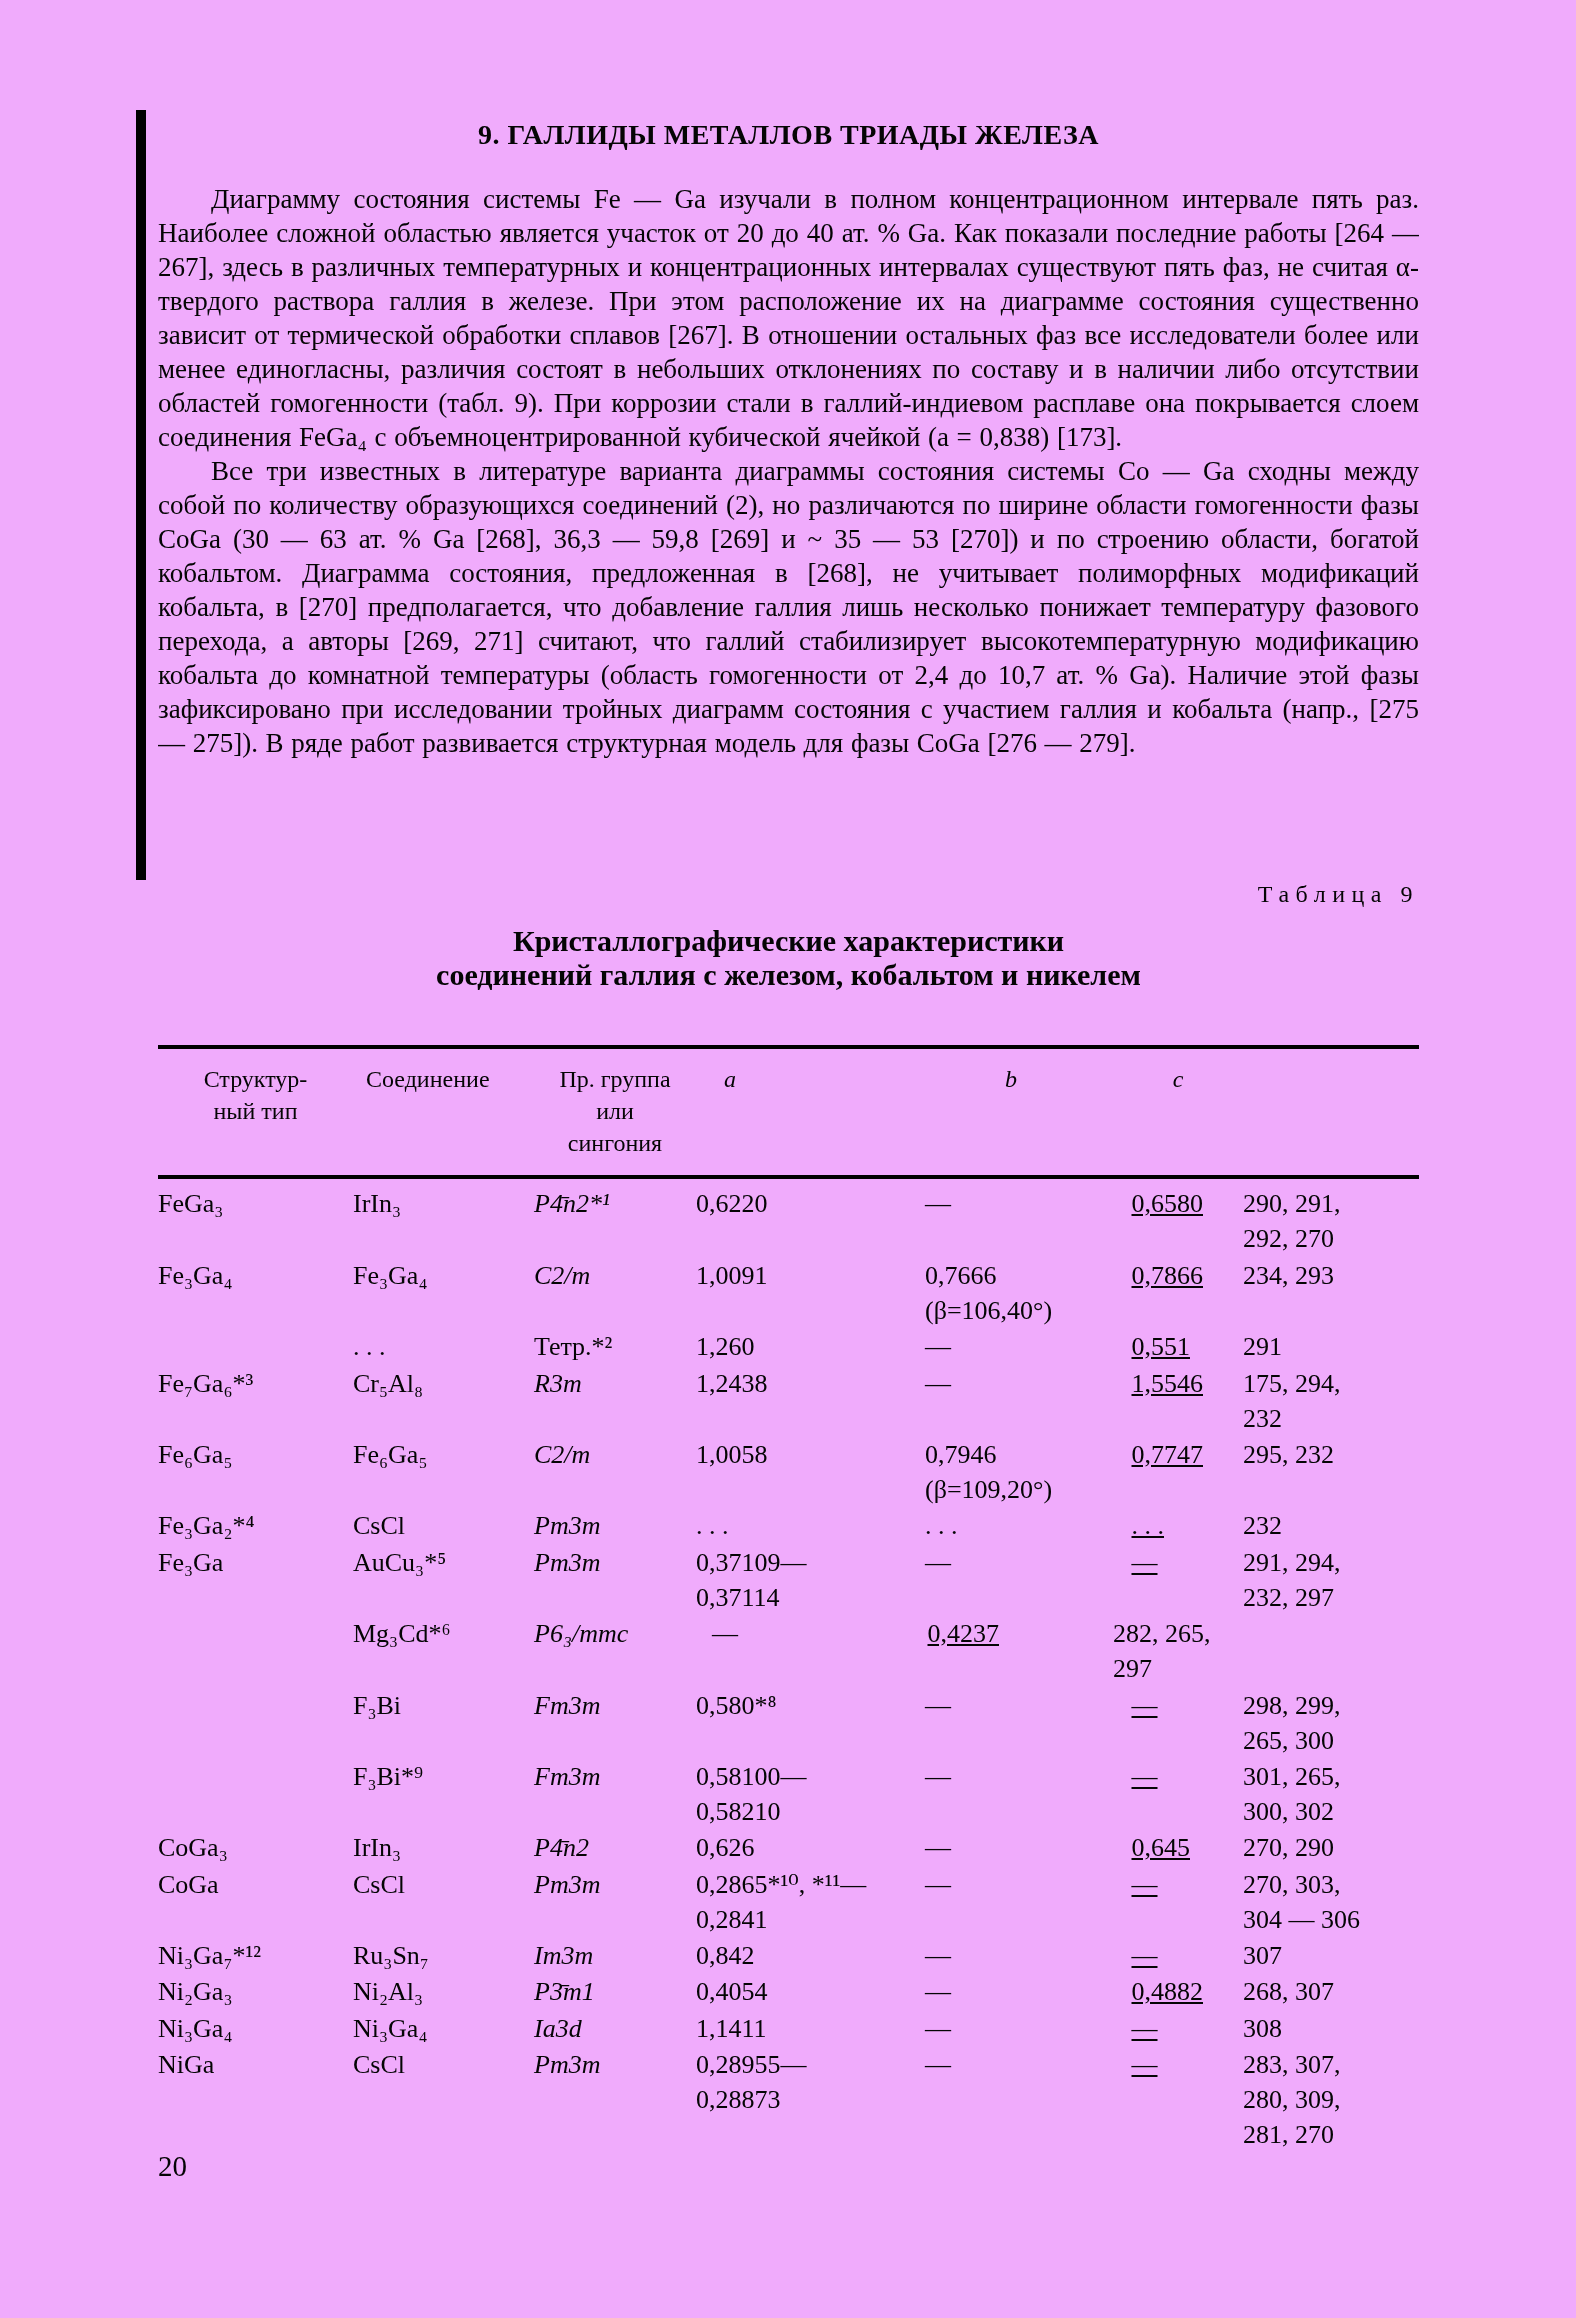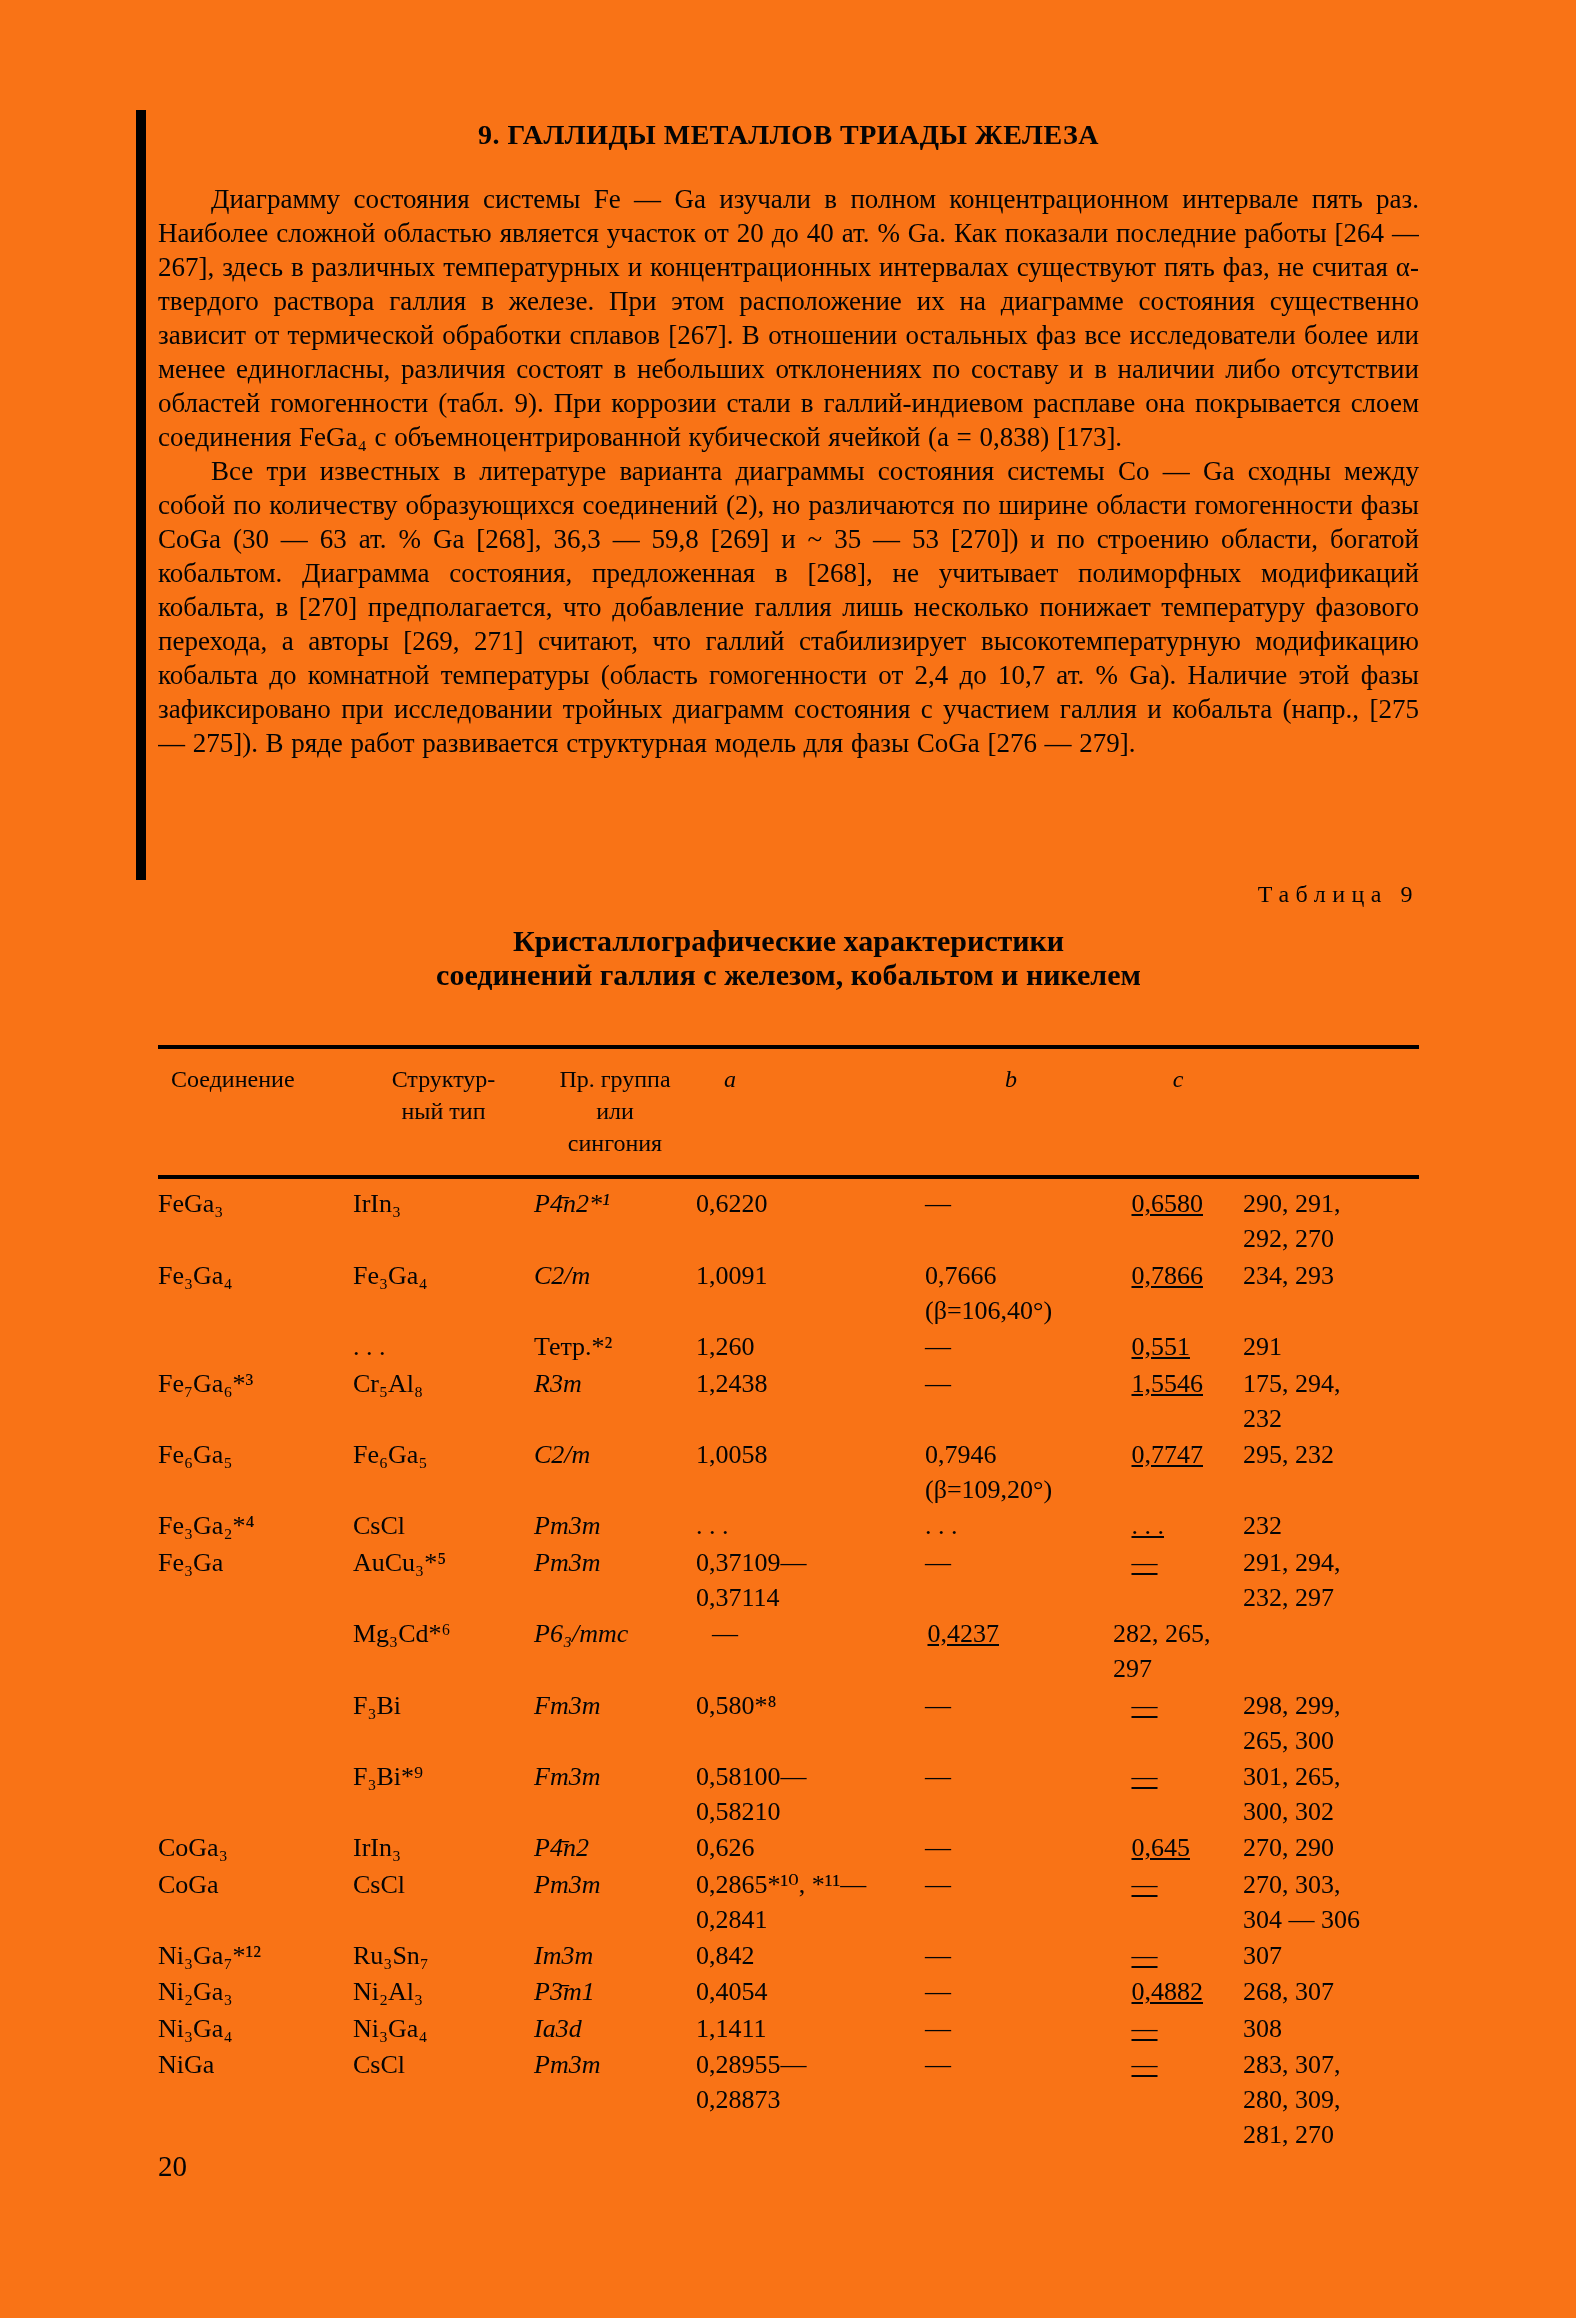--- a/index.html
+++ b/index.html
@@ -1,19 +1,19 @@
 <!DOCTYPE html>
 <html style="font-size:7.4px"><head>
 <meta charset="utf-8">
 <style>
   html,body{margin:0;padding:0;background:#777;}
   .page{
     position:relative;
     width:1577px;height:2319px;
-    background:#f97316;
+    background:#f0abfc;
     color:#050505;
     font-family:"Liberation Serif","DejaVu Serif",serif;
     overflow:hidden;
   }
   .artifact{
     position:absolute;left:136px;top:110px;width:10.2px;height:770px;
     background:#000;
   }
   .title{
     position:absolute;left:158px;top:119px;width:1261px;
@@ -87,23 +87,23 @@
 
   <div class="tbl-label">Таблица 9</div>
 
   <div class="tbl-caption">
     <div>Кристаллографические характеристики</div>
     <div>соединений галлия с железом, кобальтом и никелем</div>
   </div>
 
   <div class="tbl">
     <div class="thead">
-      <div class="h-cell h-compound">Соединение</div>
       <div class="h-cell">Структур-
 ный тип</div>
+      <div class="h-cell h-compound">Соединение</div>
       <div class="h-cell">Пр. группа
 или
 сингония</div>
       <div class="h-cell h-a it">a</div>
       <div class="h-cell it">b</div>
       <div class="h-cell it">c</div>
     </div>
 
     <div class="tbody">
 

